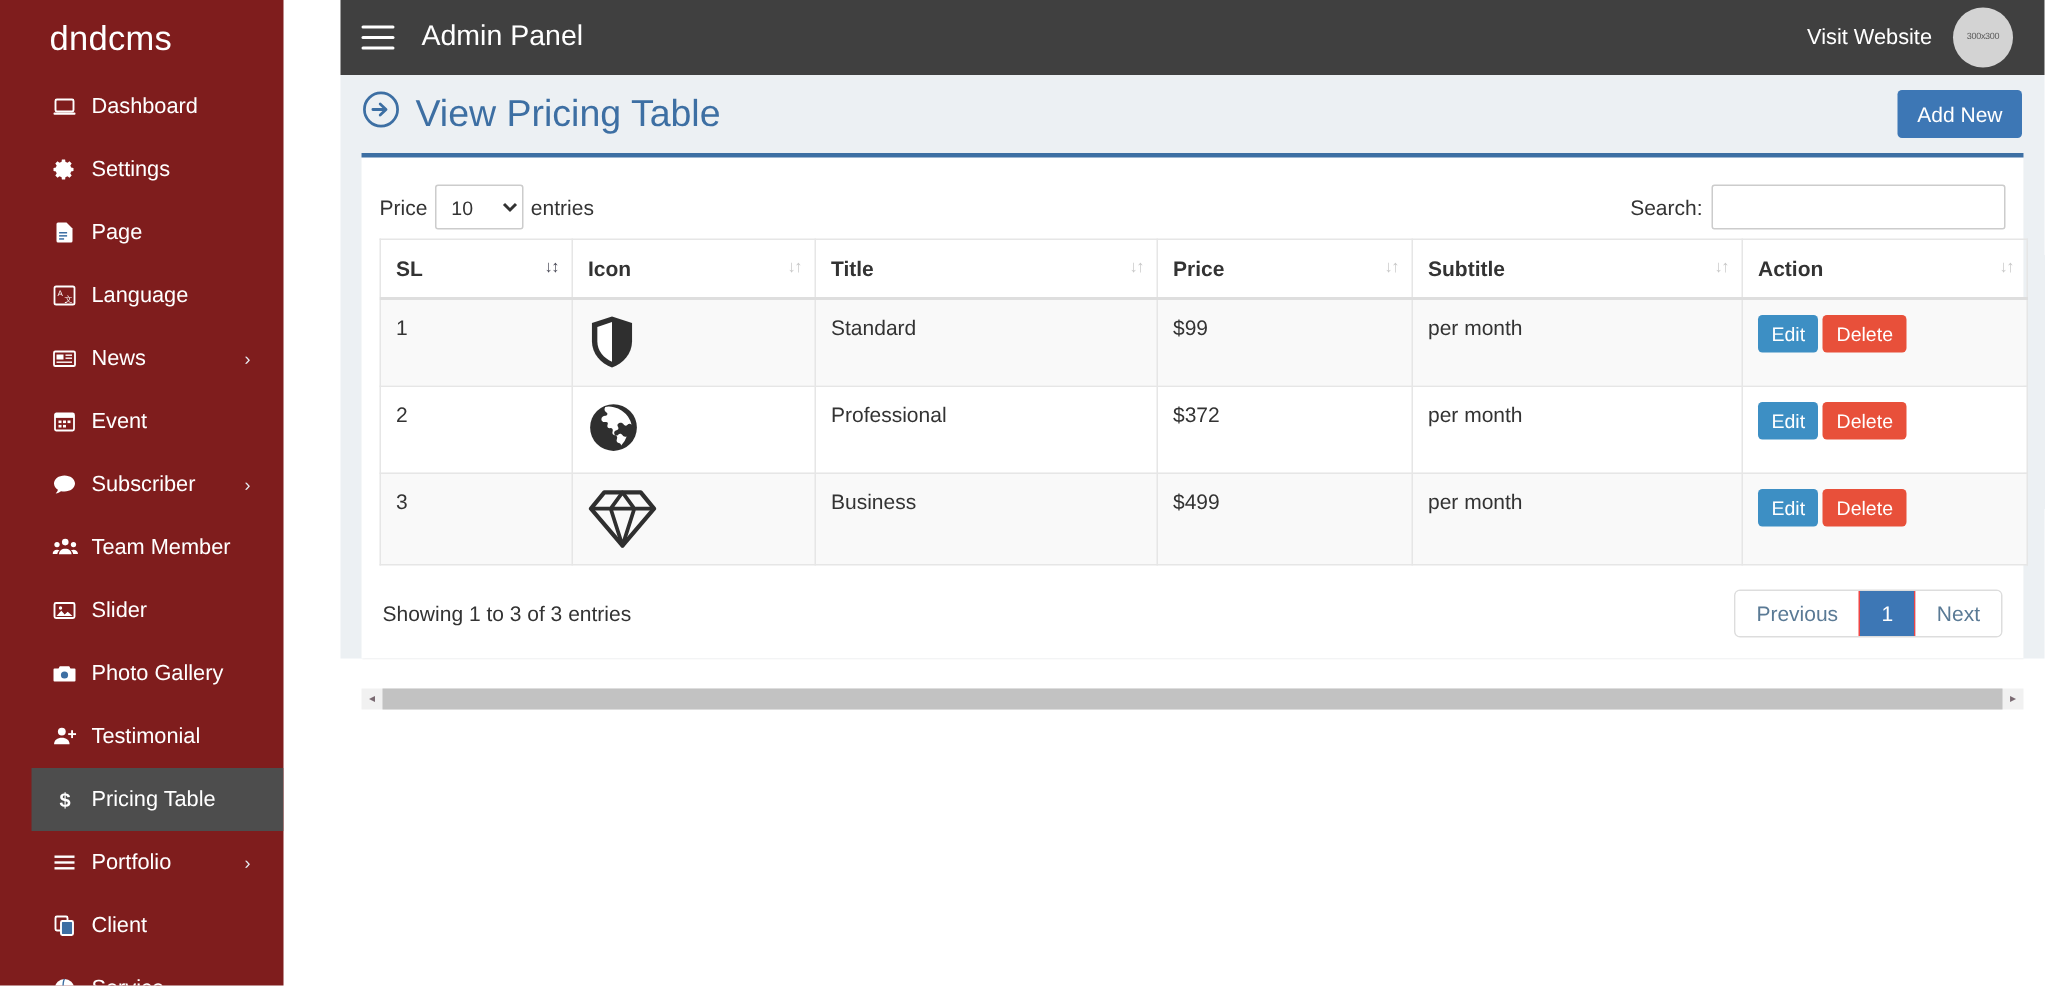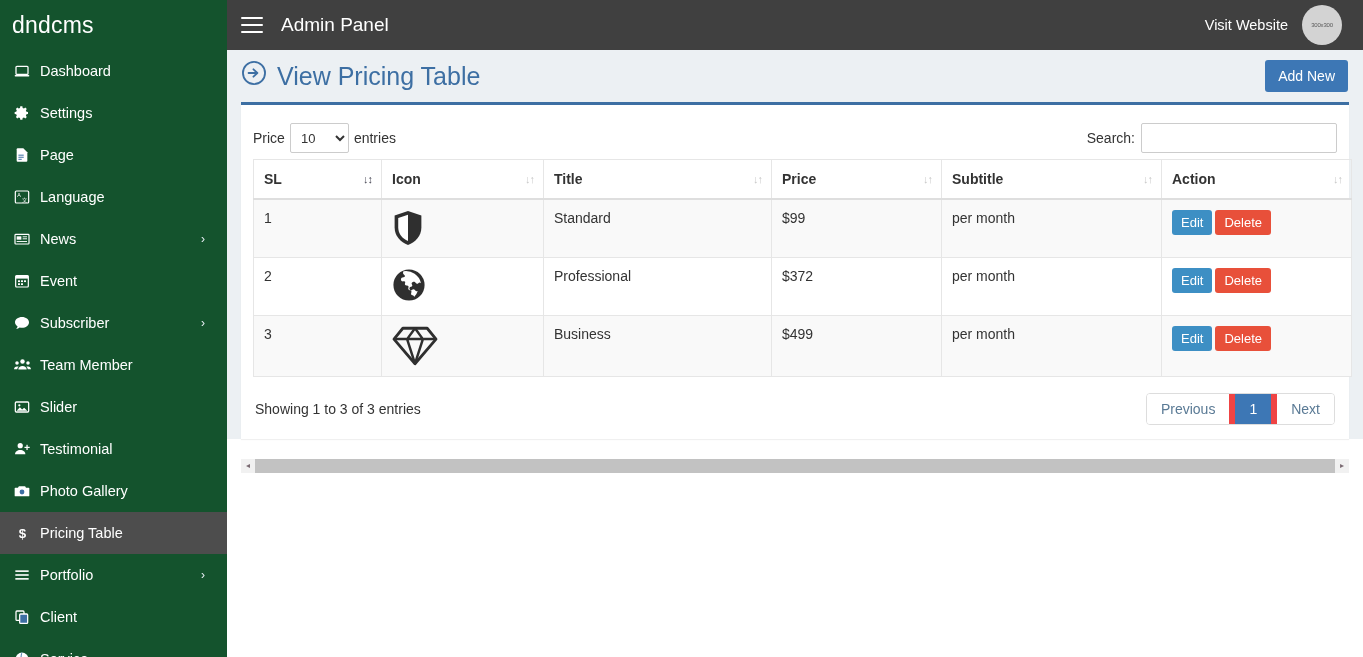--- a/index.html
+++ b/index.html
@@ -7,23 +7,24 @@
     margin: 0; padding: 0;
     width: 1363px; height: 657px;
     overflow: hidden;
     font-family: "Liberation Sans", sans-serif;
     background: #ffffff;
   }
 
   
   #sidebar {
     position: absolute; left: 0; top: 0;
-    width: 227px; height: 657px;
-    background: #14532d;
+    width: 189px; height: 657px;
+    background: #7f1d1d;
     overflow: hidden;
+    padding-left: 21px;
   }
   #brand {
     height: 50px;
     display: flex; align-items: center;
     padding-left: 12px;
     color: #ffffff;
     font-size: 23px;
     letter-spacing: .2px;
   }
   .nav-item {
@@ -161,21 +162,21 @@
   }
   .btn-edit { background: #3d8fc4; }
   .btn-del  { background: #e8503a; margin-left: 3px; }
 
   .dt-bottom { display: flex; align-items: center; padding: 16px 2px 6px 2px; }
   .dt-info { font-size: 14px; color: #333; }
   .pager { margin-left: auto; display: flex; border: 1px solid #ddd; border-radius: 4px; overflow: hidden; }
   .pager > * {
     font-size: 14px; font-family: inherit;
     padding: 7px 14px; background: #fff; color: #5a7a95;
-    border: none; border-right: 6px solid #ef4444; cursor: pointer;
+    border: none; border-right: 1px solid #ef4444; cursor: pointer;
   }
   .pager > *:last-child { border-right: none; }
   .pager .cur { background: #3d77b5; color: #fff; }
 
   
   #hscroll {
     position: absolute; left: 241px; top: 459px;
     width: 1108px; height: 14px;
     background: #f1f1f1;
     display: flex; align-items: center;
@@ -284,37 +285,37 @@
           <svg width="16" height="16" viewBox="0 0 24 24">
             <rect x="2" y="4.5" width="20" height="15" rx="1.5" fill="none" stroke="#fff" stroke-width="1.9"></rect>
             <circle cx="8" cy="9.5" r="1.7"></circle>
             <path d="M4 17.5l4.8-5.2 3.4 3.6 3-2.6 4.8 4.2z"></path>
           </svg>
         </span>
         <span class="nav-label">Slider</span>
       </div>
       <div class="nav-item">
         <span class="nav-ico">
+          <svg width="16" height="16" viewBox="0 0 24 24">
+            <path d="M22 7h-4l-1.3-2.2H7.3L6 7H2a1 1 0 0 0-1 1v11a1 1 0 0 0 1 1h20a1 1 0 0 0 1-1V8a1 1 0 0 0-1-1z"></path>
+            <circle cx="12" cy="13.5" r="3.6" fill="#3d6fa3"></circle>
+          </svg>
+        </span>
+        <span class="nav-label">Photo Gallery</span>
+      </div>
+      <div class="nav-item">
+        <span class="nav-ico">
           <svg width="17" height="16" viewBox="0 0 26 24">
             <circle cx="9.5" cy="7" r="4"></circle>
             <path d="M1.6 20c0-4.2 3.5-6.6 7.9-6.6s7.9 2.4 7.9 6.6z"></path>
             <rect x="19" y="5.6" width="1.9" height="8"></rect>
             <rect x="16" y="8.6" width="8" height="1.9"></rect>
           </svg>
         </span>
         <span class="nav-label">Testimonial</span>
-      </div>
-      <div class="nav-item">
-        <span class="nav-ico">
-          <svg width="16" height="16" viewBox="0 0 24 24">
-            <path d="M22 7h-4l-1.3-2.2H7.3L6 7H2a1 1 0 0 0-1 1v11a1 1 0 0 0 1 1h20a1 1 0 0 0 1-1V8a1 1 0 0 0-1-1z"></path>
-            <circle cx="12" cy="13.5" r="3.6" fill="#3d6fa3"></circle>
-          </svg>
-        </span>
-        <span class="nav-label">Photo Gallery</span>
       </div>
       <div class="nav-item active">
         <span class="nav-ico">
           <svg width="16" height="16" viewBox="0 0 24 24">
             <text x="7" y="19.5" font-size="20" font-weight="bold" font-family="Liberation Sans, sans-serif" fill="#fff">$</text>
           </svg>
         </span>
         <span class="nav-label">Pricing Table</span>
       </div>
       <div class="nav-item">

